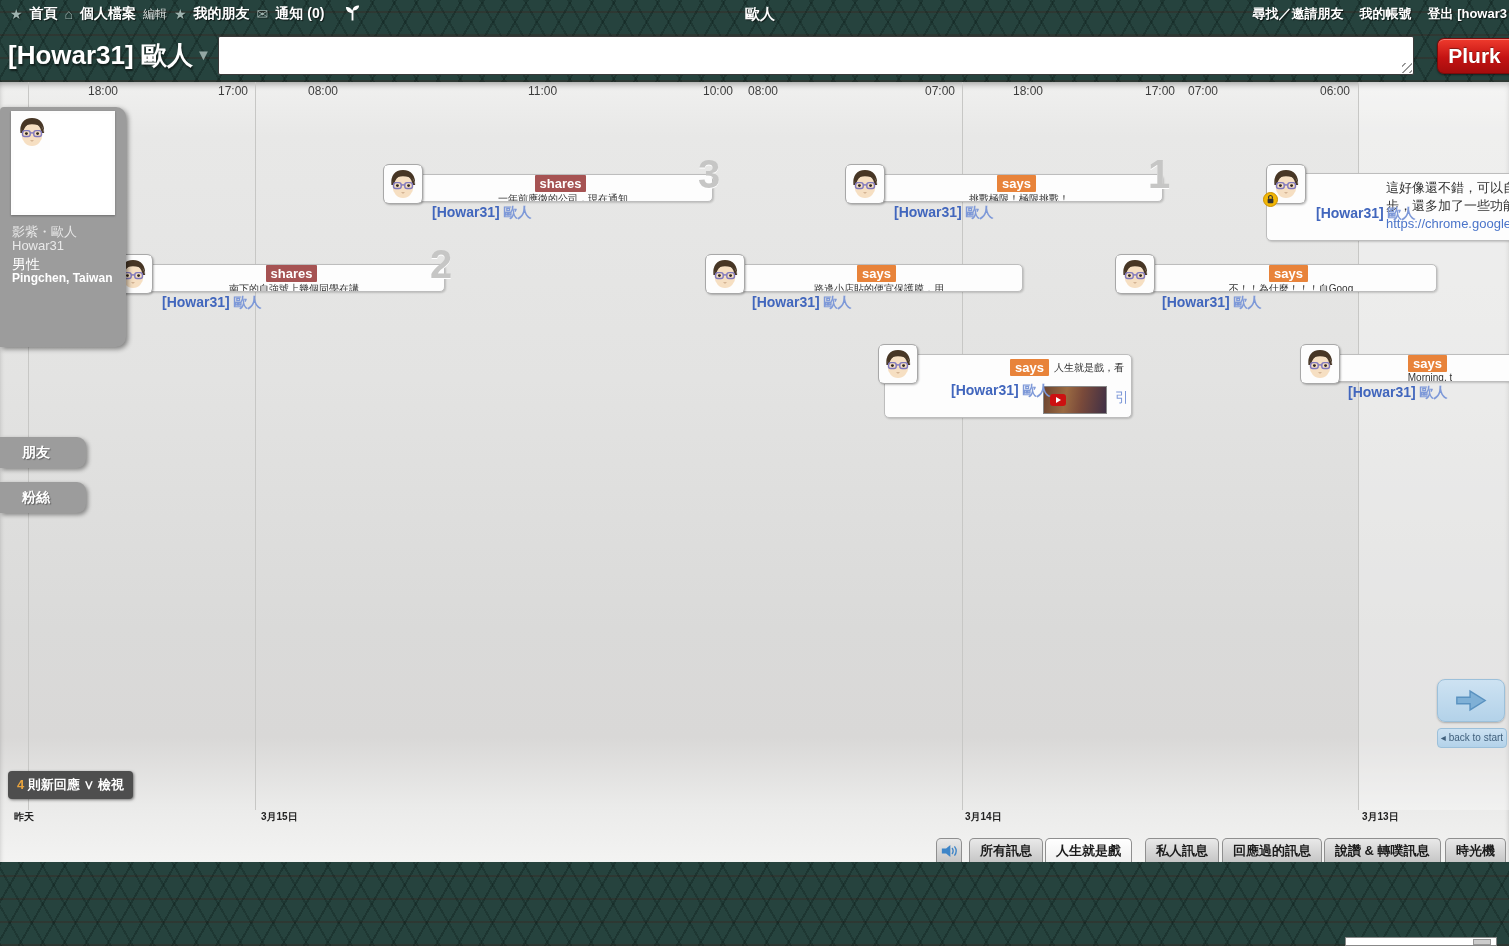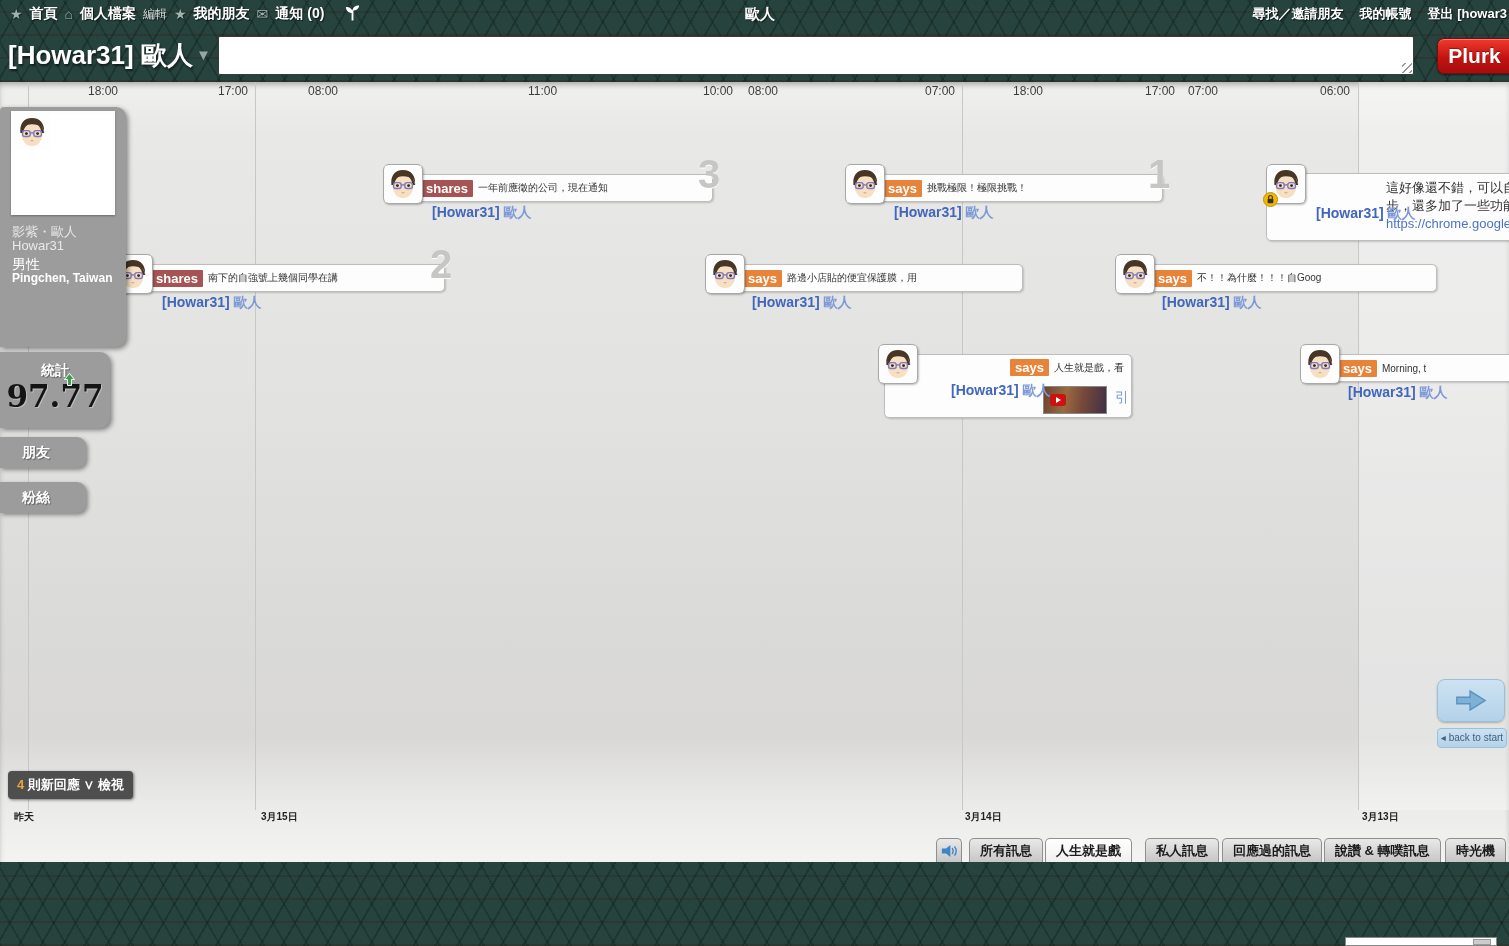--- a/index.html
+++ b/index.html
@@ -32,21 +32,21 @@
 
   
   .timeline { position:absolute; left:0; top:82px; width:1509px; height:780px;
     background:linear-gradient(180deg,#f0f0ef 0%, #e8e8e7 7%, #e3e3e2 38%, #dadad9 70%, #d9d8d7 84%, #ebebea 93%, #f3f3f2 100%);
     box-shadow:inset 0 4px 6px -2px rgba(0,0,0,0.35); z-index:3; }
   .divider { position:absolute; top:0; width:1px; height:728px; background:#c7c7c5; }
   .lightcol { position:absolute; left:1359px; top:0; width:150px; height:728px; background:rgba(255,255,255,0.30); }
   .tlabel { position:absolute; top:2px; font-size:12px; color:#3c3c3c; }
   .dlabel { position:absolute; top:728px; font-size:10px; font-weight:bold; color:#222; }
 
-  .bubble { position:absolute; height:28px; background:#fdfdfd; border:1px solid #bdbdbd; border-radius:5px; box-shadow:1px 1px 2px rgba(0,0,0,0.18); display:flex; align-items:center; padding:0 7px; overflow:hidden; white-space:nowrap; z-index:4; cursor:pointer; }
+  .bubble { position:absolute; height:28px; background:#fdfdfd; border:1px solid #bdbdbd; border-radius:5px; box-shadow:1px 1px 2px rgba(0,0,0,0.18); display:flex; align-items:center; justify-content:flex-end; padding:0 7px; overflow:hidden; white-space:nowrap; z-index:4; cursor:pointer;flex-direction:column; }
   .bubble.big { display:block; height:auto; }
   .qual { color:#fff; font-weight:bold; font-size:13px; padding:1px 5px; margin-right:5px; border-radius:1px; flex:0 0 auto; }
   .says { background:#e8833a; }
   .shares { background:#a65353; }
   .mtext { font-size:10px; color:#333; overflow:hidden; }
   .avatar { position:absolute; width:40px; height:40px; background:#fdfdfd; border:1px solid #a8a8a8; border-radius:6px; box-shadow:1px 1px 2px rgba(0,0,0,0.25); padding:1px; z-index:5; cursor:pointer; }
   .avatar-face { display:block; width:36px; height:36px; }
   .avatar-face svg { width:100%; height:100%; display:block; }
   .uname { position:absolute; font-size:14px; font-weight:bold; white-space:nowrap; z-index:6; cursor:pointer; }
   .u1 { color:#4166bd;padding-left:40px; } .u2 { color:#7e99d8; }
@@ -377,29 +377,20 @@
               <path d="M18.5 29.5 Q20 30.5 21.5 29.5" stroke="#c09a78" stroke-width="1" fill="none"></path>
             </svg>
           </span>
         </div>
       <div class="pname">影紫・歐人</div>
       <div class="pnick">Howar31</div>
       <div class="pgender">男性</div>
       <div class="ploc">Pingchen, Taiwan</div>
     </div>
 
-    <div class="karma">
-      <div class="karma-label">統計</div>
-      <div class="karma-value">97.77</div>
-      <span class="karma-up">
-        <svg viewBox="0 0 11 13" width="11" height="13">
-            <path d="M5.5 0.5 L10.5 6.5 H7.5 V12.5 H3.5 V6.5 H0.5 Z" fill="#3aa045" stroke="#fff" stroke-width="1"></path>
-          </svg>
-      </span>
-    </div>
 
     <div class="sidebtn" style="top:355px">朋友</div>
     <div class="sidebtn" style="top:400px">粉絲</div>
 
     <div class="newresp">
       <span class="cnt">4</span>
       <span>則新回應</span>
       <span>∨</span>
       <span>檢視</span>
     </div>

